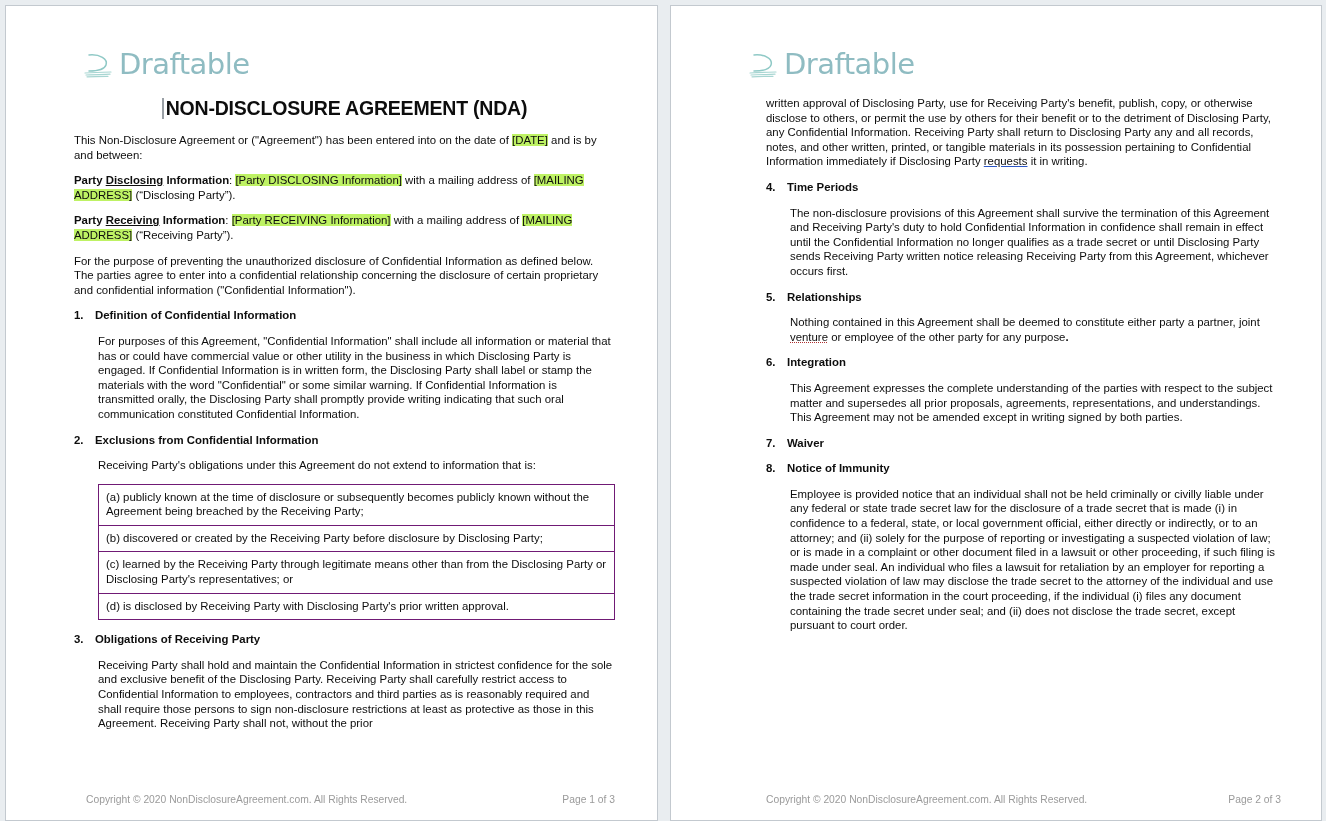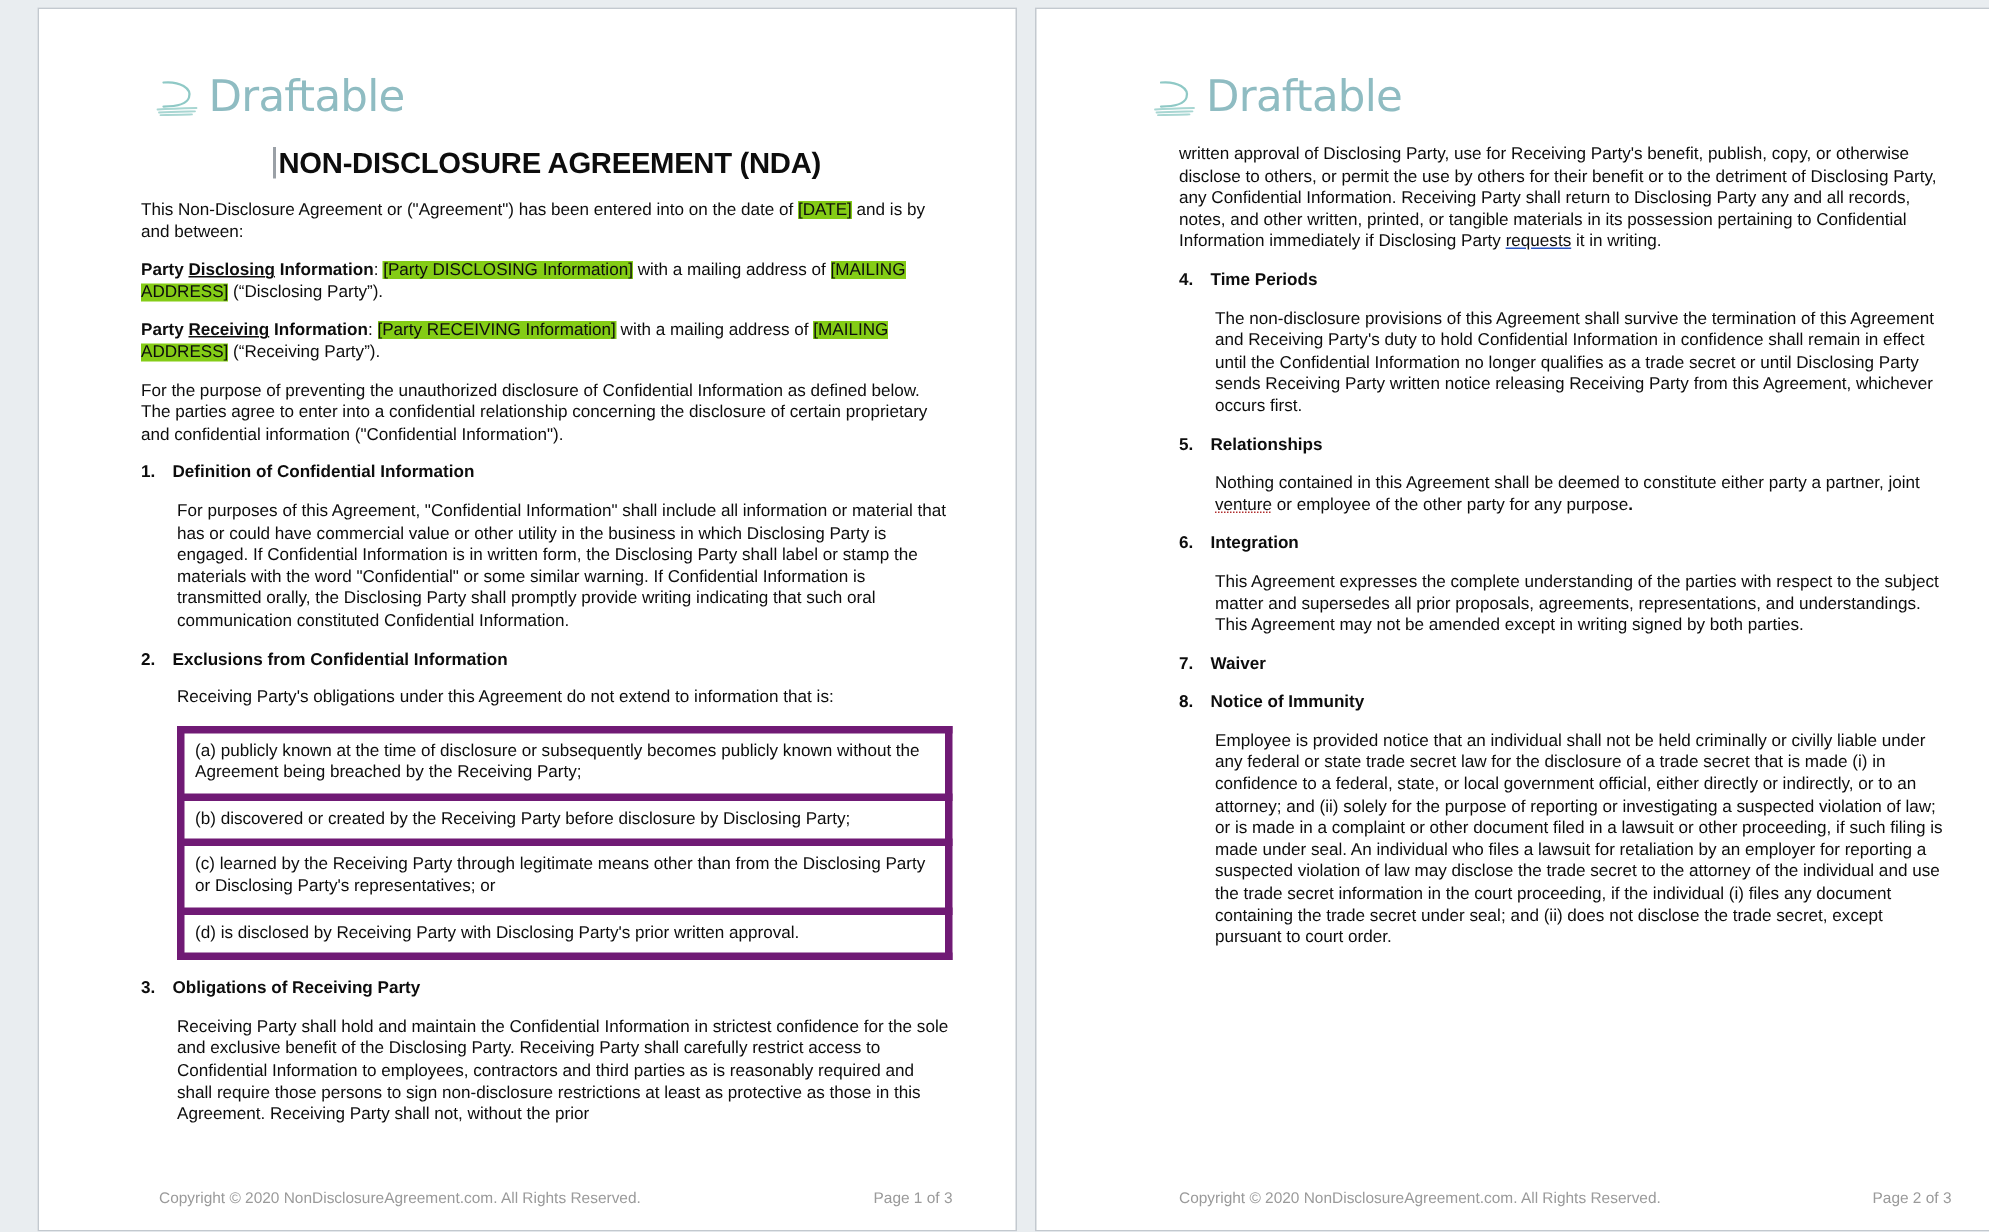--- a/index.html
+++ b/index.html
@@ -2,21 +2,21 @@
 <html><head>
 <meta charset="utf-8">
 <style>
   html,body{margin:0;padding:0;}
   body{
     width:1326px;height:821px;
     background:#e9edf0;
     font-family:"Liberation Sans","DejaVu Sans",sans-serif;
     overflow:hidden;
   }
-  .viewer{position:relative;width:1220px;height:821px;margin-left:20px;}
+  .viewer{position:relative;width:1220px;height:821px;}
 
   .page{
     position:absolute;top:5px;
     background:#ffffff;
     border:1px solid #c3c9cf;
     box-sizing:border-box;
     overflow:hidden;
   }
   #page-1{left:5px;width:653px;height:816px;}
   #page-2{left:670px;width:652px;height:816px;}
@@ -66,21 +66,21 @@
   .caret{
     display:inline-block;
     width:2px;height:21px;
     background:#9aa0a6;
     vertical-align:-4px;
     margin-right:2px;
   }
 
   p{margin:0 0 11px 0;}
 
-  .hl{background:#84cc16;}
+  .hl{background:#bef264;}
   .u{text-decoration:underline;}
   .b{font-weight:bold;}
   .spell{
     text-decoration:underline;
     text-decoration-color:#2b56c6;
     text-decoration-style:solid;
   }
   .spell-wavy{
     text-decoration:underline;
     text-decoration-style:dotted;
@@ -100,21 +100,21 @@
   .indent{margin-left:24px;}
 
   
   .xtable{
     margin:0 0 12px 24px;
     border-collapse:collapse;
     width:calc(100% - 24px);
     table-layout:fixed;
   }
   .xtable td{
-    border:5px solid #701a75;
+    border:1px solid #701a75;
     padding:5px 6px 6px 7px;
     font-size:11.4px;
     line-height:14.6px;
     vertical-align:top;
   }
 
   
   .footer{
     position:absolute;
     left:80px;right:42px;

